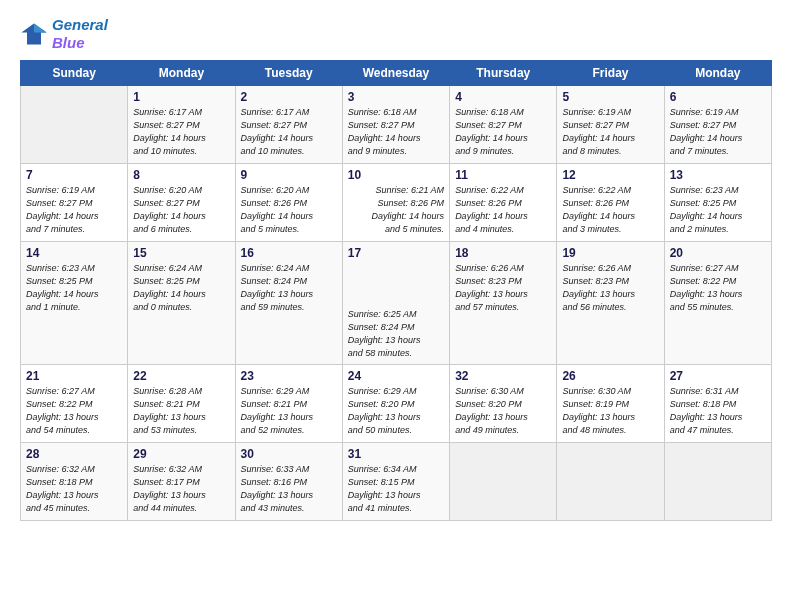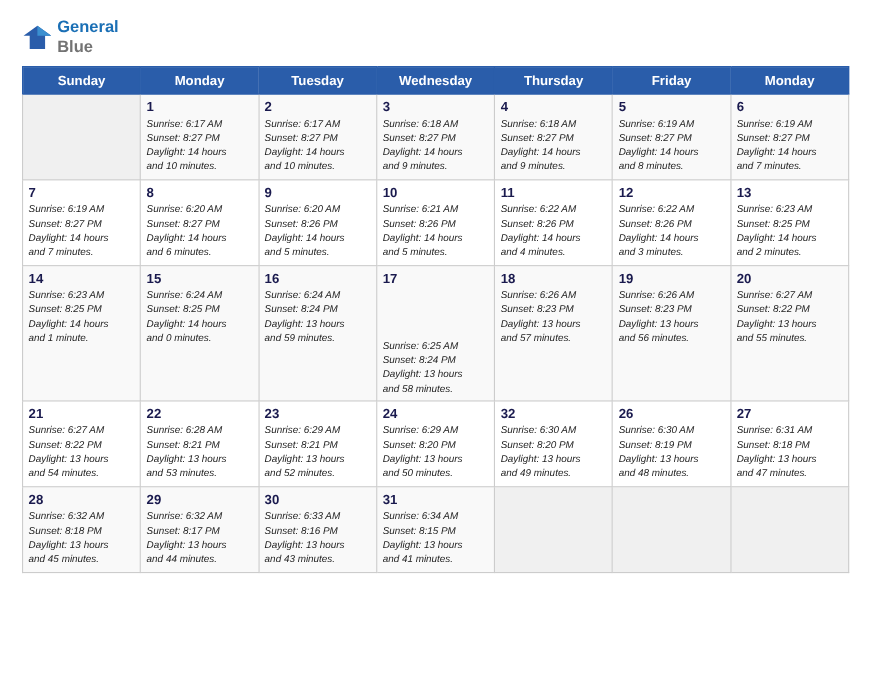--- a/index.html
+++ b/index.html
@@ -14,20 +14,21 @@
       width: 792px;
       min-height: 612px;
       padding: 16px 20px 10px 20px;
       background: #fff;
     }
     .header {
       display: flex;
       justify-content: space-between;
       align-items: flex-start;
       margin-bottom: 8px;
+      font-style: italic;
     }
     .logo {
       display: flex;
       align-items: center;
       gap: 4px;
     }
     .logo-bird {
       width: 28px;
       height: 28px;
     }
@@ -97,21 +98,21 @@
   <div class="header">
     <div class="logo">
       <svg class="logo-bird" viewBox="0 0 40 40">
         <polygon points="20,5 38,18 30,18 30,35 10,35 10,18 2,18" fill="#2a5daa"></polygon>
         <polygon points="20,5 38,18 20,18" fill="#3a8fd0"></polygon>
       </svg>
       <div>
         <div style="font-size:15px;font-weight:bold;color:#1a1a4e;line-height:1.2;">
           <span style="color:#1a6fb5;">General</span>
         </div>
-        <div style="font-size:15px;font-weight:bold;color:#737373;line-height:1.2;">Blue</div>
+        <div style="font-size:15px;font-weight:bold;color:#8b5cf6;line-height:1.2;">Blue</div>
       </div>
     </div>
     <div class="title-block">
       <div class="month-title"></div>
       <div class="location"></div>
     </div>
   </div>
 
   <table>
     <thead>
@@ -188,21 +189,21 @@
           </td>
           <td>
             <span class="day-number">9</span>
             <div class="day-info" style="white-space: pre-line;">Sunrise: 6:20 AM
 Sunset: 8:26 PM
 Daylight: 14 hours
 and 5 minutes.</div>
           </td>
           <td>
             <span class="day-number">10</span>
-            <div class="day-info" style="white-space: pre-line;">Sunrise: 6:21 AM
+            <div class="day-info" style="white-space: pre-line; text-align: right;">Sunrise: 6:21 AM
 Sunset: 8:26 PM
 Daylight: 14 hours
 and 5 minutes.</div>
           </td>
           <td>
             <span class="day-number">11</span>
             <div class="day-info" style="white-space: pre-line;">Sunrise: 6:22 AM
 Sunset: 8:26 PM
 Daylight: 14 hours
 and 4 minutes.</div>

